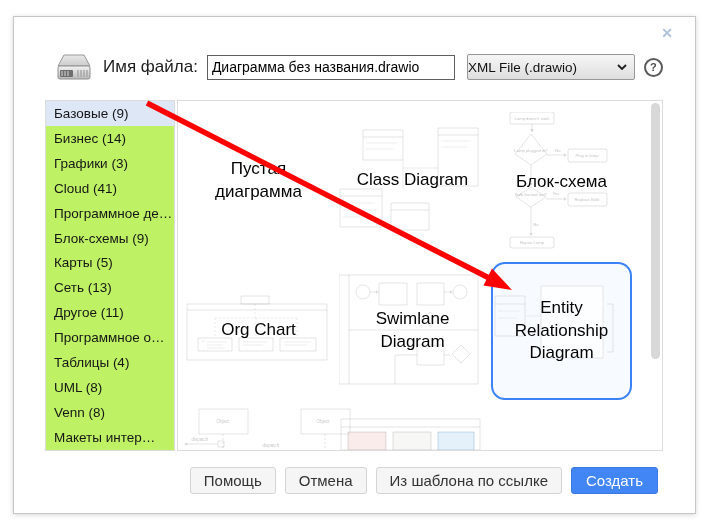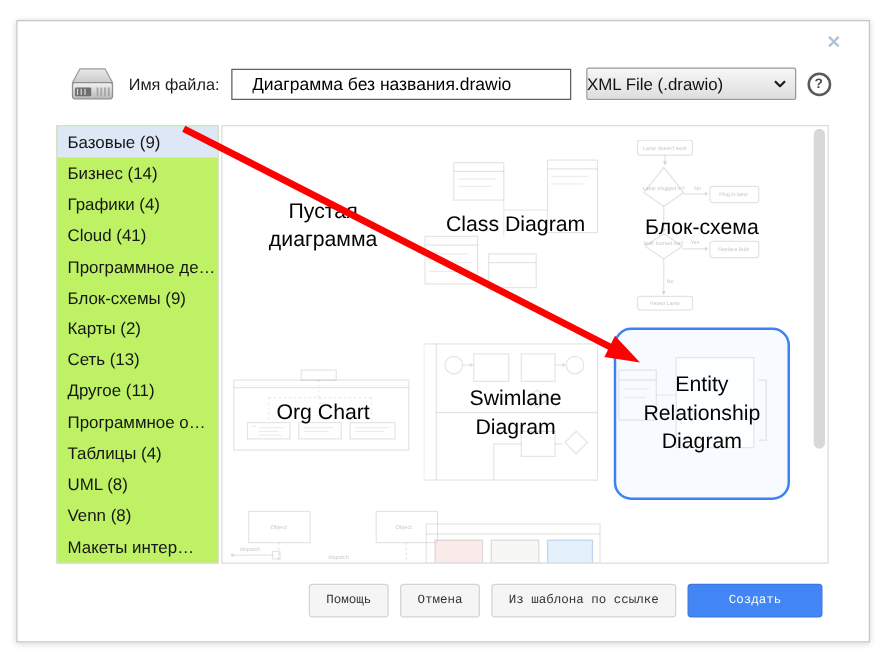--- a/index.html
+++ b/index.html
@@ -10,24 +10,24 @@
   .dialog{
     position:absolute;left:13px;top:16px;width:681px;height:496px;
     background:#fff;border:1px solid #c6c6c6;box-shadow:0 1px 5px rgba(0,0,0,.16);
   }
   .close-x{
     position:absolute;top:9px;right:22px;font-size:14px;font-weight:bold;
     color:#aec2d8;cursor:pointer;line-height:1;
   }
   
   .hdr{position:absolute;left:42px;top:32px;height:36px;display:flex;align-items:center;}
-  .fname-label{margin-left:11px;font-size:13px;color:#1c1c1c;white-space:nowrap;}
+  .fname-label{margin-left:11px;font-size:17px;color:#1c1c1c;white-space:nowrap;}
   .fname-input{
     margin-left:9px;width:238px;height:21px;border:1px solid #5f5f5f;
-    font-family:"Liberation Sans",sans-serif;font-size:14px;color:#000;padding:1px 16px;background:#fff;
+    font-family:"Liberation Sans",sans-serif;font-size:14px;color:#000;padding:1px 4px;background:#fff;
   }
   .ftype{
     margin-left:12px;width:166px;height:24px;border:1px solid #989898;border-radius:2px;
     background:linear-gradient(#f6f6f6,#dedede);display:flex;align-items:center;
     font-size:13.5px;color:#111;padding:0 0;cursor:pointer;position:relative;
   }
   .ftype .chev{position:absolute;right:7px;top:9px;}
   .help-circle{
     margin-left:9px;width:15px;height:15px;border:2px solid #5a5a5a;border-radius:50%;
     display:flex;align-items:center;justify-content:center;
@@ -60,24 +60,24 @@
   }
   .pv{position:absolute;left:0;top:0;z-index:1;}
   .pv *{vector-effect:non-scaling-stroke;}
   .scroll-thumb{
     position:absolute;right:2px;top:2px;width:9px;height:256px;border-radius:5px;
     background:#d8d8d8;cursor:pointer;
   }
   
   .footer{position:absolute;right:37px;bottom:19px;display:flex;gap:9px;}
   .btn{
-    height:27px;padding:0 13px;font-family:Liberation Mono, monospace;font-size:10px;
+    height:27px;padding:0 13px;font-family:Liberation Sans, sans-serif;font-size:15px;
     color:#333;background:#f5f5f5;border:1px solid #d4d4d4;border-radius:3px;cursor:pointer;text-align:center;
   }
-  .btn.primary{background:#4285f4;border:1px solid #3c78e0;color:#fefefe;padding:0 32px;}
+  .btn.primary{background:#4285f4;border:1px solid #3c78e0;color:#fefefe;padding:0 14px;}
   .arrow-overlay{position:absolute;left:0;top:0;z-index:20;pointer-events:none;}
 </style>
 </head>
 <body>
 
 <div class="dialog">
 
   <span class="close-x">✕</span>
 
   <div class="hdr">
@@ -110,25 +110,25 @@
       <svg class="chev" width="10" height="6" viewBox="0 0 10 6">
         <polyline points="1,1 5,5 9,1" fill="none" stroke="#1d1d1d" stroke-width="1.8"></polyline>
       </svg>
     </div>
     <span class="help-circle">?</span>
   </div>
 
   <div class="sidebar">
     <div class="side-item selected">Базовые (9)</div>
     <div class="side-item">Бизнес (14)</div>
-    <div class="side-item">Графики (4)</div>
+    <div class="side-item">Графики (3)</div>
     <div class="side-item">Cloud (41)</div>
     <div class="side-item">Программное де…</div>
     <div class="side-item">Блок-схемы (9)</div>
-    <div class="side-item">Карты (2)</div>
+    <div class="side-item">Карты (5)</div>
     <div class="side-item">Сеть (13)</div>
     <div class="side-item">Другое (11)</div>
     <div class="side-item">Программное о…</div>
     <div class="side-item">Таблицы (4)</div>
     <div class="side-item">UML (8)</div>
     <div class="side-item">Venn (8)</div>
     <div class="side-item">Макеты интер…</div>
   </div>
 
   <div class="panel">

